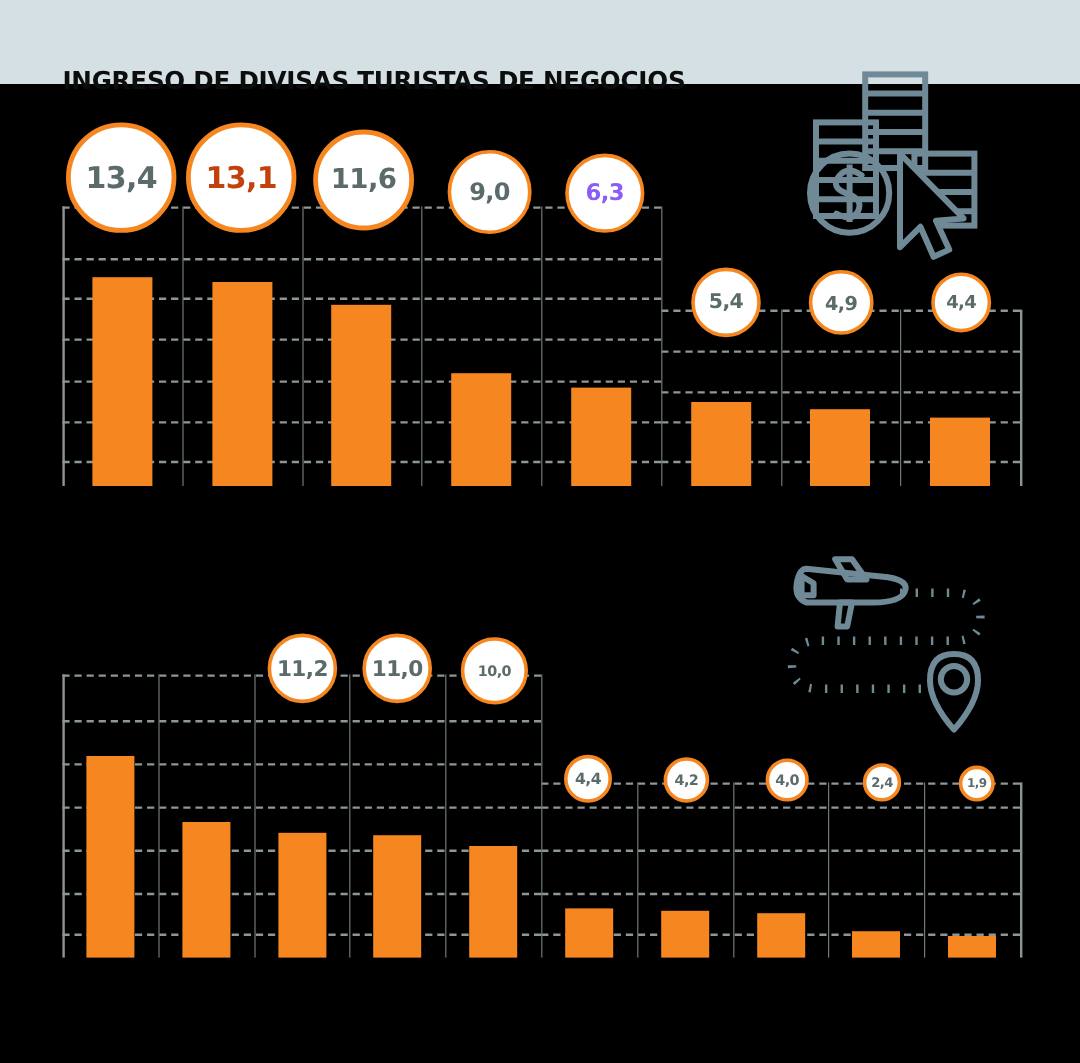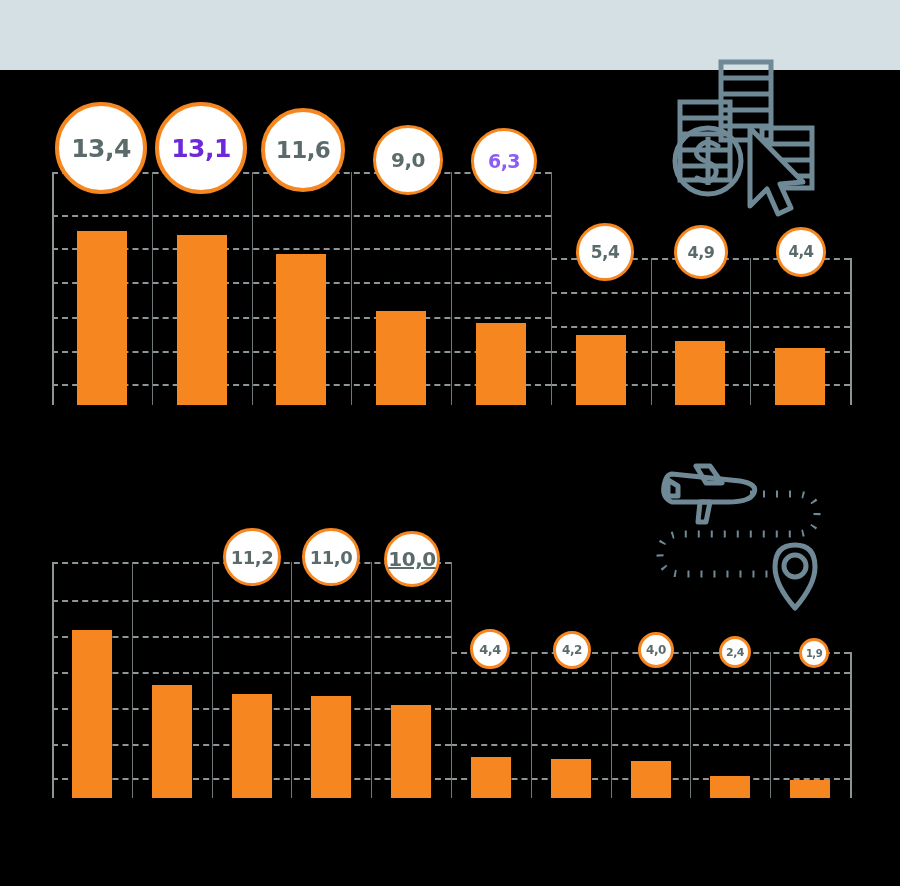--- a/index.html
+++ b/index.html
@@ -94,20 +94,21 @@
     z-index: 4;
   }
   .icon-wrap svg { display: block; }
 </style>
 </head>
 <body>
 
 <div id="page">
 
   <div id="header-band"></div>
+  <div id="page-title">INGRESO DE DIVISAS TURISTAS DE NEGOCIOS</div>
 
   <div class="chart" id="top-chart" style="top:0; width:900px; height:430px;text-align:center;">
     <div class="plot" id="top-plot" style="left:0; top:0; width:900px; height:430px;">
         <div class="hgrid" style="left: 52px; top: 172px; width: 498.75px;"></div>
         <div class="hgrid" style="left: 52px; top: 215px; width: 498.75px;"></div>
         <div class="hgrid" style="left: 52px; top: 248px; width: 498.75px;"></div>
         <div class="hgrid" style="left: 52px; top: 282px; width: 498.75px;"></div>
         <div class="hgrid" style="left: 52px; top: 317px; width: 498.75px;"></div>
         <div class="hgrid" style="left: 52px; top: 351px; width: 498.75px;"></div>
         <div class="hgrid" style="left: 52px; top: 384px; width: 498.75px;"></div>
@@ -129,21 +130,21 @@
         <div class="bar" style="left: 177px; top: 235px; width: 50px; height: 170px; background: rgb(246, 134, 31);"></div>
         <div class="bar" style="left: 276px; top: 254px; width: 50px; height: 151px; background: rgb(246, 134, 31);"></div>
         <div class="bar" style="left: 376px; top: 311px; width: 50px; height: 94px; background: rgb(246, 134, 31);"></div>
         <div class="bar" style="left: 476px; top: 323px; width: 50px; height: 82px; background: rgb(246, 134, 31);"></div>
         <div class="bar" style="left: 576px; top: 335px; width: 50px; height: 70px; background: rgb(246, 134, 31);"></div>
         <div class="bar" style="left: 675px; top: 341px; width: 50px; height: 64px; background: rgb(246, 134, 31);"></div>
         <div class="bar" style="left: 775px; top: 348px; width: 50px; height: 57px; background: rgb(246, 134, 31);"></div>
         <div class="bubble" style="left: 55px; top: 102px; width: 92px; height: 92px; font-size: 25px; border-width: 4px; border-color: rgb(246, 134, 31); background: rgb(255, 255, 255); color: rgb(91, 107, 107);">
           <span>13,4</span>
         </div>
-        <div class="bubble" style="left: 155px; top: 102px; width: 92px; height: 92px; font-size: 25px; border-width: 4px; border-color: rgb(246, 134, 31); background: rgb(255, 255, 255); color: #6d28d9;">
+        <div class="bubble" style="left: 155px; top: 102px; width: 92px; height: 92px; font-size: 25px; border-width: 4px; border-color: rgb(246, 134, 31); background: rgb(255, 255, 255); color: #c2410c;">
           <span>13,1</span>
         </div>
         <div class="bubble" style="left: 261px; top: 108px; width: 84px; height: 84px; font-size: 23px; border-width: 4px; border-color: rgb(246, 134, 31); background: rgb(255, 255, 255); color: rgb(91, 107, 107);">
           <span>11,6</span>
         </div>
         <div class="bubble" style="left: 373px; top: 125px; width: 70px; height: 70px; font-size: 20px; border-width: 3px; border-color: rgb(246, 134, 31); background: rgb(255, 255, 255); color: rgb(91, 107, 107);">
           <span>9,0</span>
         </div>
         <div class="bubble" style="left: 471px; top: 128px; width: 66px; height: 66px; font-size: 19px; border-width: 3px; border-color: rgb(246, 134, 31); background: rgb(255, 255, 255); color: #8b5cf6;">
           <span>6,3</span>
@@ -194,21 +195,21 @@
         <div class="bar" style="left: 551px; top: 329px; width: 40px; height: 39px; background: rgb(246, 134, 31);"></div>
         <div class="bar" style="left: 631px; top: 331px; width: 40px; height: 37px; background: rgb(246, 134, 31);"></div>
         <div class="bar" style="left: 710px; top: 346px; width: 40px; height: 22px; background: rgb(246, 134, 31);"></div>
         <div class="bar" style="left: 790px; top: 350px; width: 40px; height: 18px; background: rgb(246, 134, 31);"></div>
         <div class="bubble" style="left: 223px; top: 98px; width: 58px; height: 58px; font-size: 18px; border-width: 3px; border-color: rgb(246, 134, 31); background: rgb(255, 255, 255); color: rgb(91, 107, 107);">
           <span>11,2</span>
         </div>
         <div class="bubble" style="left: 302px; top: 98px; width: 58px; height: 58px; font-size: 18px; border-width: 3px; border-color: rgb(246, 134, 31); background: rgb(255, 255, 255); color: rgb(91, 107, 107);">
           <span>11,0</span>
         </div>
-        <div class="bubble" style="left: 384px; top: 101px; width: 56px; height: 56px; font-size: 20px; border-width: 3px; border-color: rgb(246, 134, 31); background: rgb(255, 255, 255); color: rgb(91, 107, 107); text-decoration: underline;">
+        <div class="bubble" style="left: 384px; top: 101px; width: 56px; height: 56px; font-size: 12px; border-width: 3px; border-color: rgb(246, 134, 31); background: rgb(255, 255, 255); color: rgb(91, 107, 107);">
           <span>10,0</span>
         </div>
         <div class="bubble" style="left: 470px; top: 199px; width: 40px; height: 40px; font-size: 13px; border-width: 3px; border-color: rgb(246, 134, 31); background: rgb(255, 255, 255); color: rgb(91, 107, 107);">
           <span>4,4</span>
         </div>
         <div class="bubble" style="left: 553px; top: 201px; width: 38px; height: 38px; font-size: 12px; border-width: 3px; border-color: rgb(246, 134, 31); background: rgb(255, 255, 255); color: rgb(91, 107, 107);">
           <span>4,2</span>
         </div>
         <div class="bubble" style="left: 638px; top: 202px; width: 36px; height: 36px; font-size: 12px; border-width: 3px; border-color: rgb(246, 134, 31); background: rgb(255, 255, 255); color: rgb(91, 107, 107);">
           <span>4,0</span>

